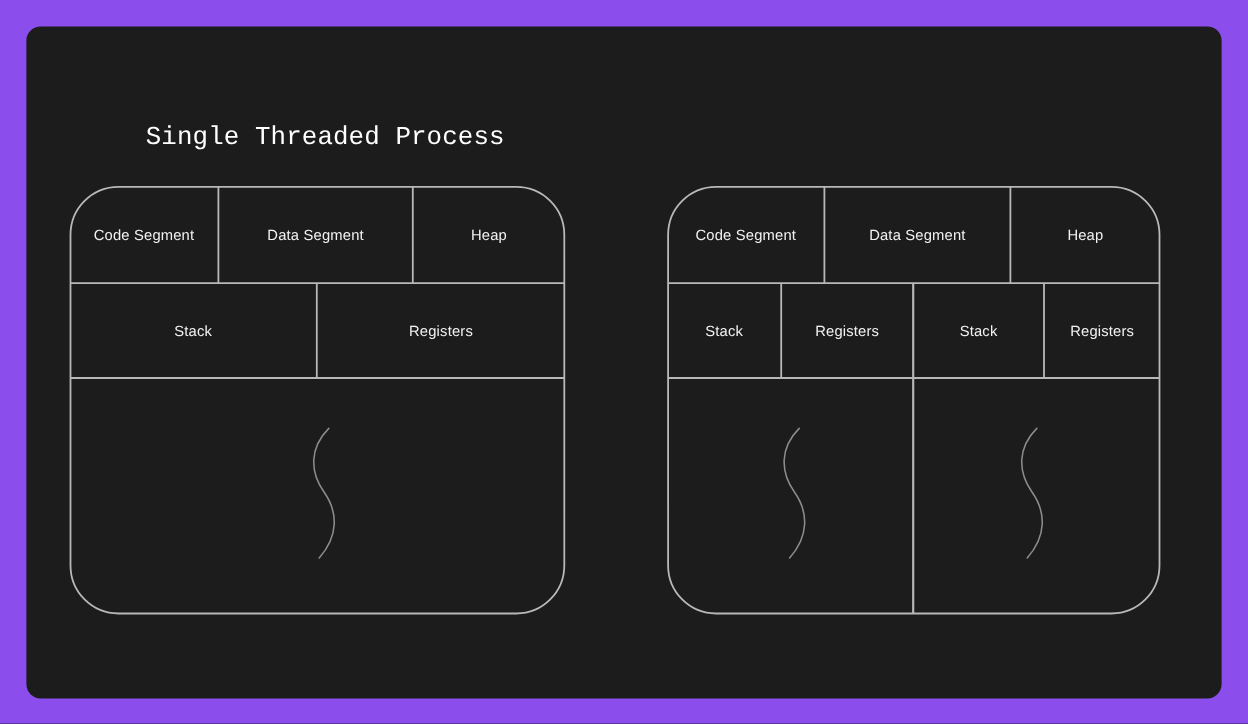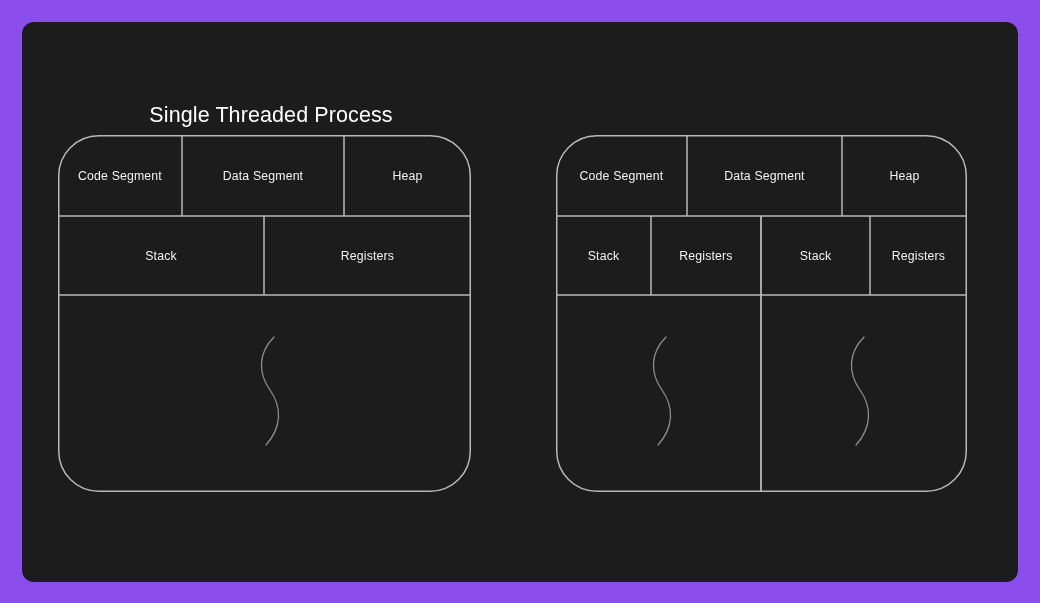--- a/index.html
+++ b/index.html
@@ -20,22 +20,23 @@
   }
   .diagram{position:absolute;top:0;height:560px;}
   .dia-title{
     position:absolute;top:81px;left:0;width:100%;
     text-align:center;
     color:#FFFFFF;
     font-size:21.5px;
     font-weight:400;
     letter-spacing:.1px;
     white-space:nowrap;
+    font-family:Liberation Mono, monospace;
   }
-  .box{position:absolute;left:36px;top:113px;width:413px;height:357px;text-align:right;}
+  .box{position:absolute;left:36px;top:133px;width:413px;height:357px;text-align:right;}
   #dia-multi .box{width:411px;}
   .box-svg{position:absolute;left:0;top:0;overflow:visible;}
   .cell{
     position:absolute;
     display:flex;align-items:center;justify-content:center;
     color:#F2F2F2;
     font-size:12.3px;
     font-weight:400;
     letter-spacing:.15px;
     white-space:nowrap;

